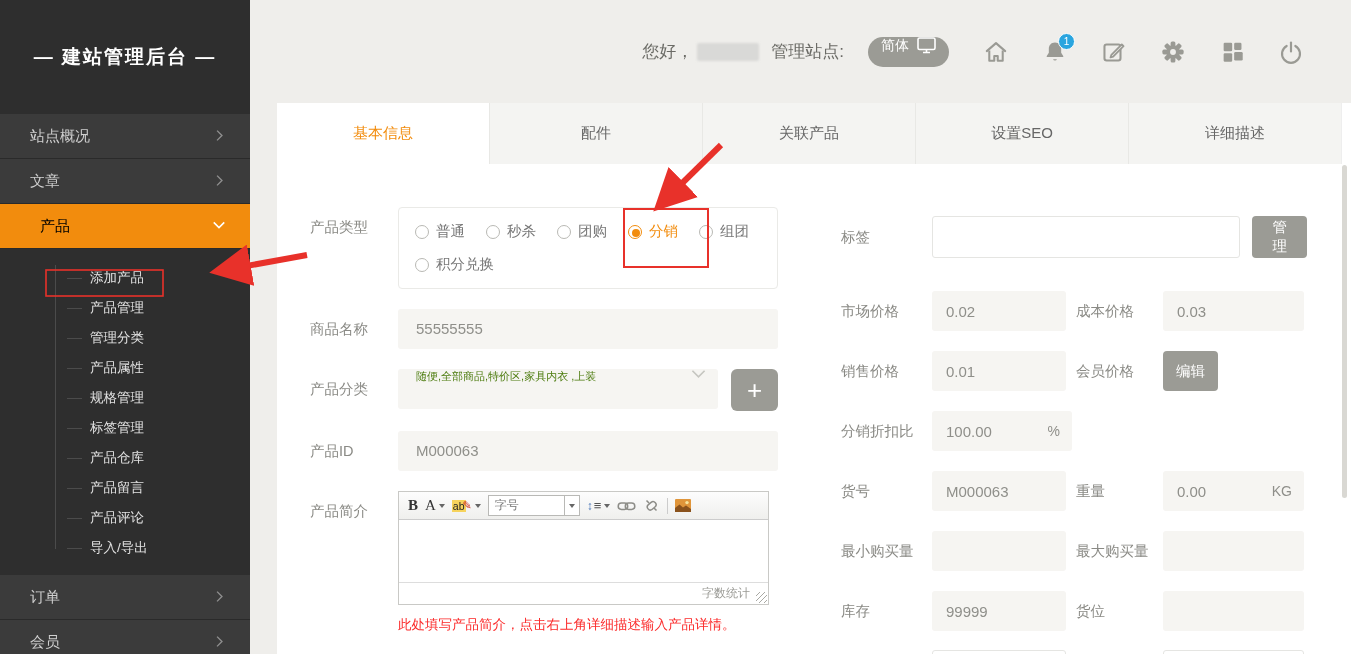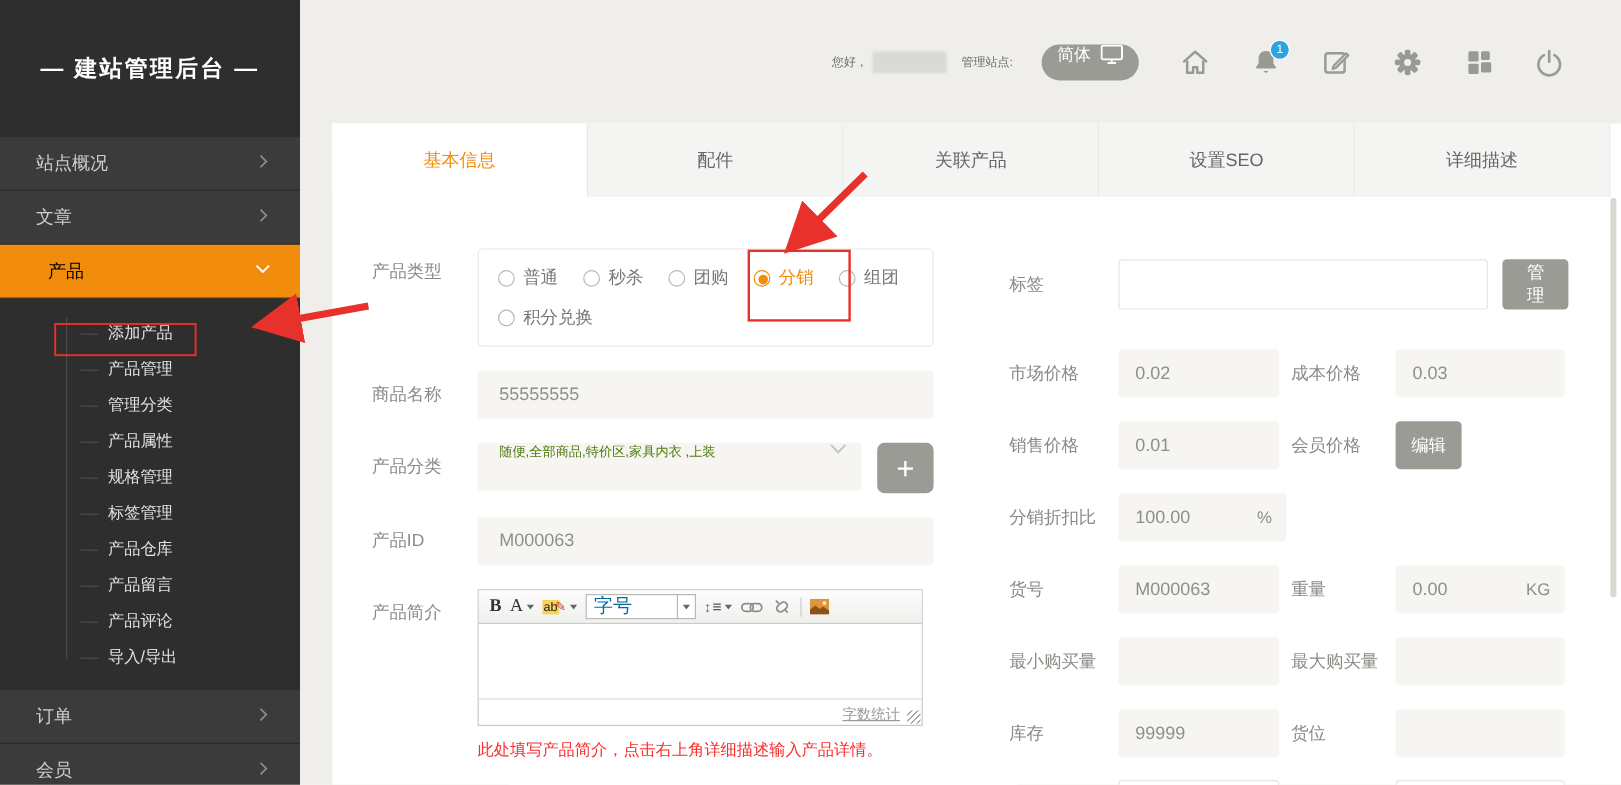--- a/index.html
+++ b/index.html
@@ -16,21 +16,21 @@
   .menu-item.active { background:#f28c0d; color:#000000;padding-left:40px; }
   .submenu { position:relative; padding:14px 0 12px 12px; background:#2e2e2e; }
   .submenu::before { content:""; position:absolute; left:55px; top:16px; bottom:26px; width:1px; background:#4b4b4b; }
   .submenu-item { position:relative; height:30px; line-height:30px; padding-left:78px;
                   color:#e2e2e2; font-size:13.5px; cursor:pointer; }
   .submenu-item::before { content:""; position:absolute; left:55px; top:50%; width:15px; height:1px; background:#4b4b4b; }
 
   
   .topbar { position:absolute; left:250px; top:0; right:0; height:103px;
             display:flex; align-items:center; justify-content:flex-end; padding-right:47px; }
-  .greeting, .site-label { color:#6b6b66; font-size:10px; }
+  .greeting, .site-label { color:#6b6b66; font-size:17px; }
   .censor { width:62px; height:18px; margin:0 12px 0 4px; background:#d9d9d7; border-radius:2px; filter:blur(1px); }
   .lang-pill { margin-left:24px; height:30px; background:#9b9b95; border-radius:15px;
                display:flex; gap:8px; padding:0 13px; color:#fff; font-size:14px; cursor:pointer; }
   .hicons { display:flex; align-items:center; gap:33px; margin-left:34px; }
   .hicon { width:26px; height:26px; position:relative; cursor:pointer; display:flex; align-items:center; justify-content:center; }
   .badge { position:absolute; top:-6px; right:-7px; width:17px; height:17px; background:#2aa5df;
            border:1.5px solid #fdfdfd; border-radius:50%; color:#fff; font-size:10px;
            display:flex; align-items:center; justify-content:center; }
 
   
@@ -68,28 +68,28 @@
   .ed-toolbar { height:28px; background:linear-gradient(#fdfdfd,#efefed); border-bottom:1px solid #ccc;
                 display:flex; align-items:center; gap:7px; padding:0 9px; }
   .tbtn { display:flex; align-items:center; cursor:pointer; color:#333; }
   .tb-b { font-family:"Liberation Serif","DejaVu Serif",serif; font-weight:bold; font-size:15px; }
   .tb-a { font-family:"Liberation Serif","DejaVu Serif",serif; font-size:15px; }
   .caret { width:0; height:0; border-left:3.5px solid transparent; border-right:3.5px solid transparent;
            border-top:4px solid #666; margin-left:3px; }
   .tb-ab { background:#f6d35c; font-size:10.5px; padding:0 1px; color:#222; }
   .tb-ab-pen { color:#cc3322; font-size:11px; margin-left:-3px; }
   .fs-select { width:92px; height:21px; border:1px solid #b9b9b6; background:#fff; display:flex; cursor:pointer; }
-  .fs-select .fstext { flex:1; font-size:16px; color:#0369a1; line-height:19px; padding-left:6px; }
+  .fs-select .fstext { flex:1; font-size:12px; color:#737373; line-height:19px; padding-left:6px; }
   .fs-select .fsbtn { width:15px; border-left:1px solid #b9b9b6; display:flex; align-items:center; justify-content:center; }
   .tb-ls { font-size:13px; color:#555; }
   .tb-ls .ud { color:#4a77b8; font-size:12px; margin-right:1px; }
   .tb-sep { width:1px; height:16px; background:#ccc; }
   .ed-body { height:62px; background:#fff; cursor:text; }
-  .ed-footer { height:22px; border-top:1px solid #ddd; position:relative; display:flex; align-items:flex-end;
-               justify-content:flex-end; padding-right:18px; color:#9a9a95; font-size:12px;text-decoration:underline; }
+  .ed-footer { height:22px; border-top:1px solid #ddd; position:relative; display:flex; align-items:center;
+               justify-content:flex-end; padding-right:18px; color:#9a9a95; font-size:12px; }
   .resize-h { position:absolute; right:1px; bottom:1px; width:11px; height:11px; cursor:nwse-resize;
               background:repeating-linear-gradient(135deg, transparent 0 2.5px, #a9a9a4 2.5px 3.5px); }
   .red-note { margin-left:88px; color:#fb2a2a; font-size:13.5px; margin-top:11px; }
 
   
   .form-right { position:absolute; left:564px; top:112px; width:466px; }
   .rrow { display:flex; align-items:center; height:40px; margin-bottom:20px; }
   .rrow.tag-row { height:44px; margin-bottom:32px; }
   .rlabel { width:91px; flex-shrink:0; color:#8a8a85; font-size:14.5px; }
   .rlabel2 { width:87px; flex-shrink:0; margin-left:10px; color:#8a8a85; font-size:14.5px; }

